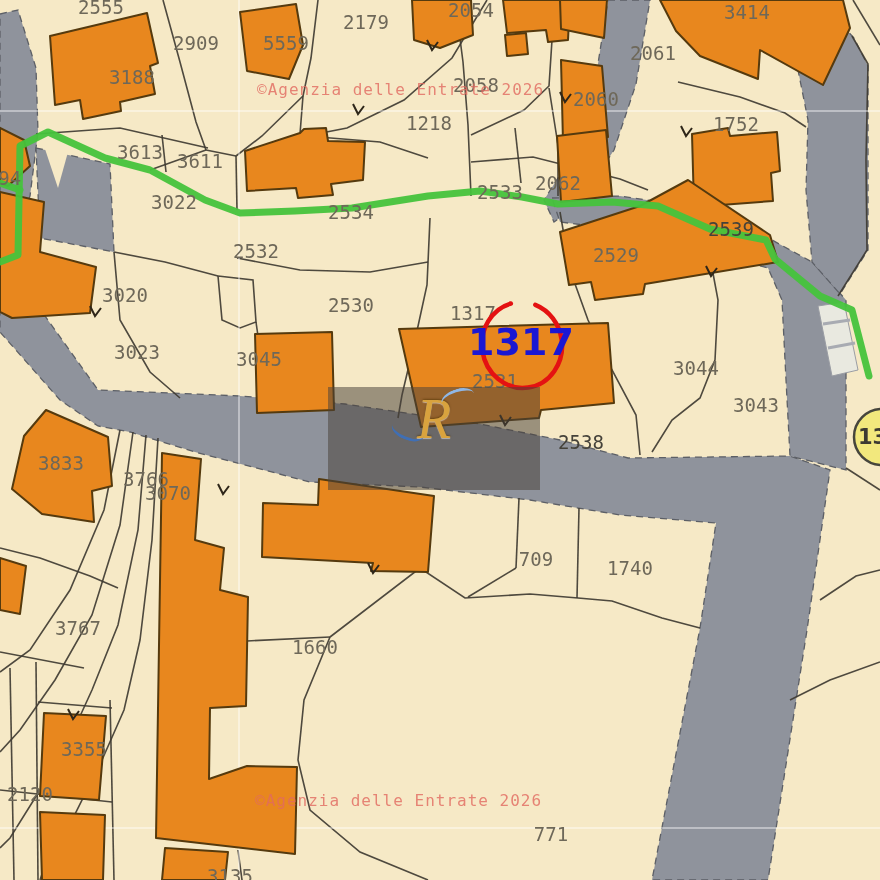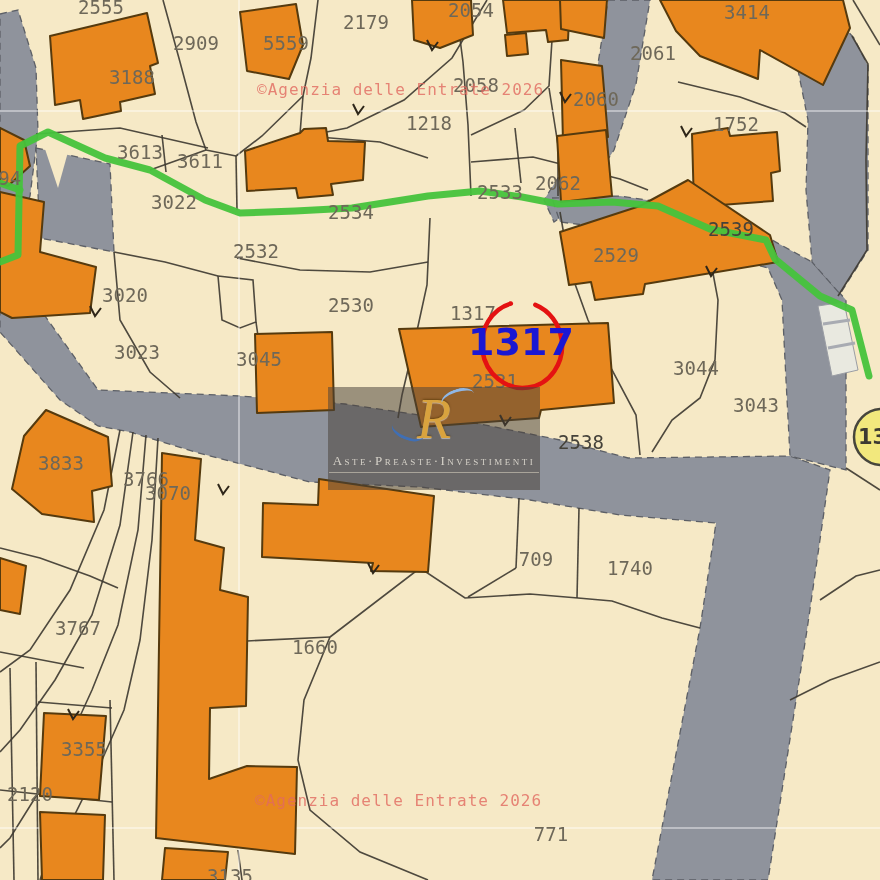--- a/index.html
+++ b/index.html
@@ -183,15 +183,14 @@
       <circle cx="882" cy="437" r="28" class="marker"></circle>
       <text x="858" y="444" class="marker-num">13</text>
     </svg>
 
   <div id="logo">
     <div class="logo-mark">
       <span class="swoosh s1"></span>
       <span class="mono">R</span>
       <span class="swoosh s2"></span>
     </div>
-    <div class="logo-caption">Aste·Preaste·Investimenti</div>
   </div>
 </div>
 
 </body></html>

